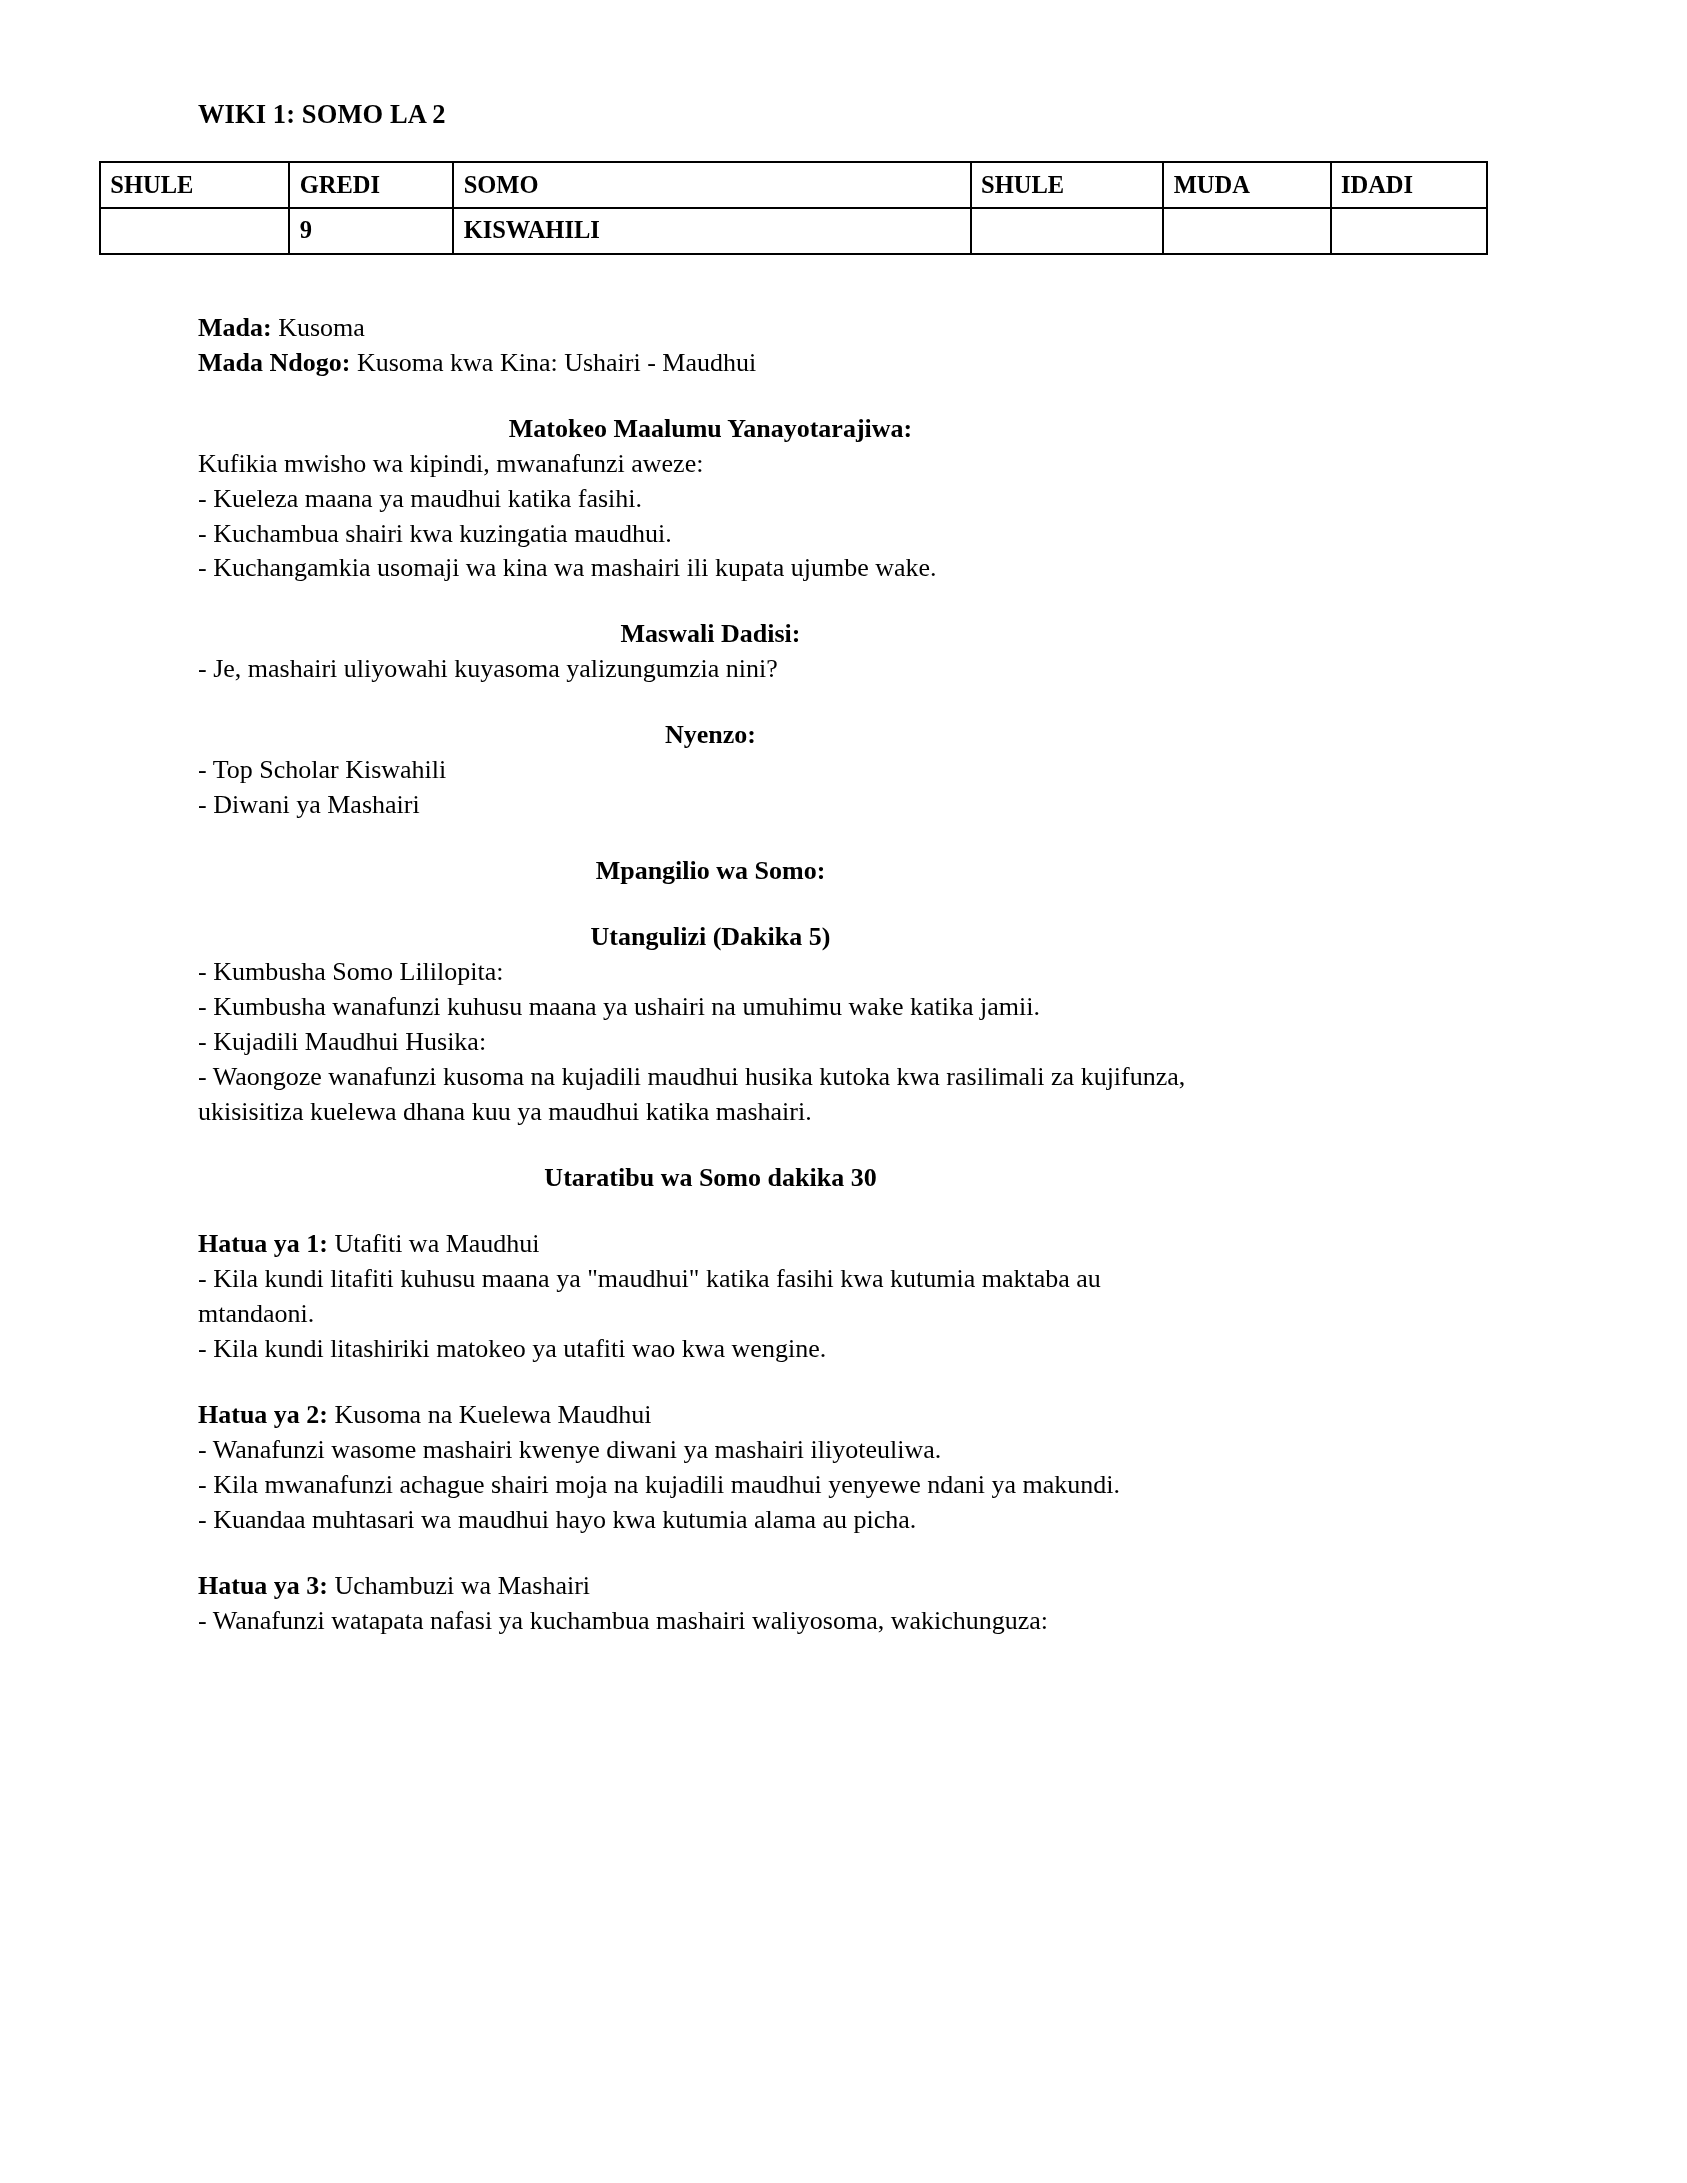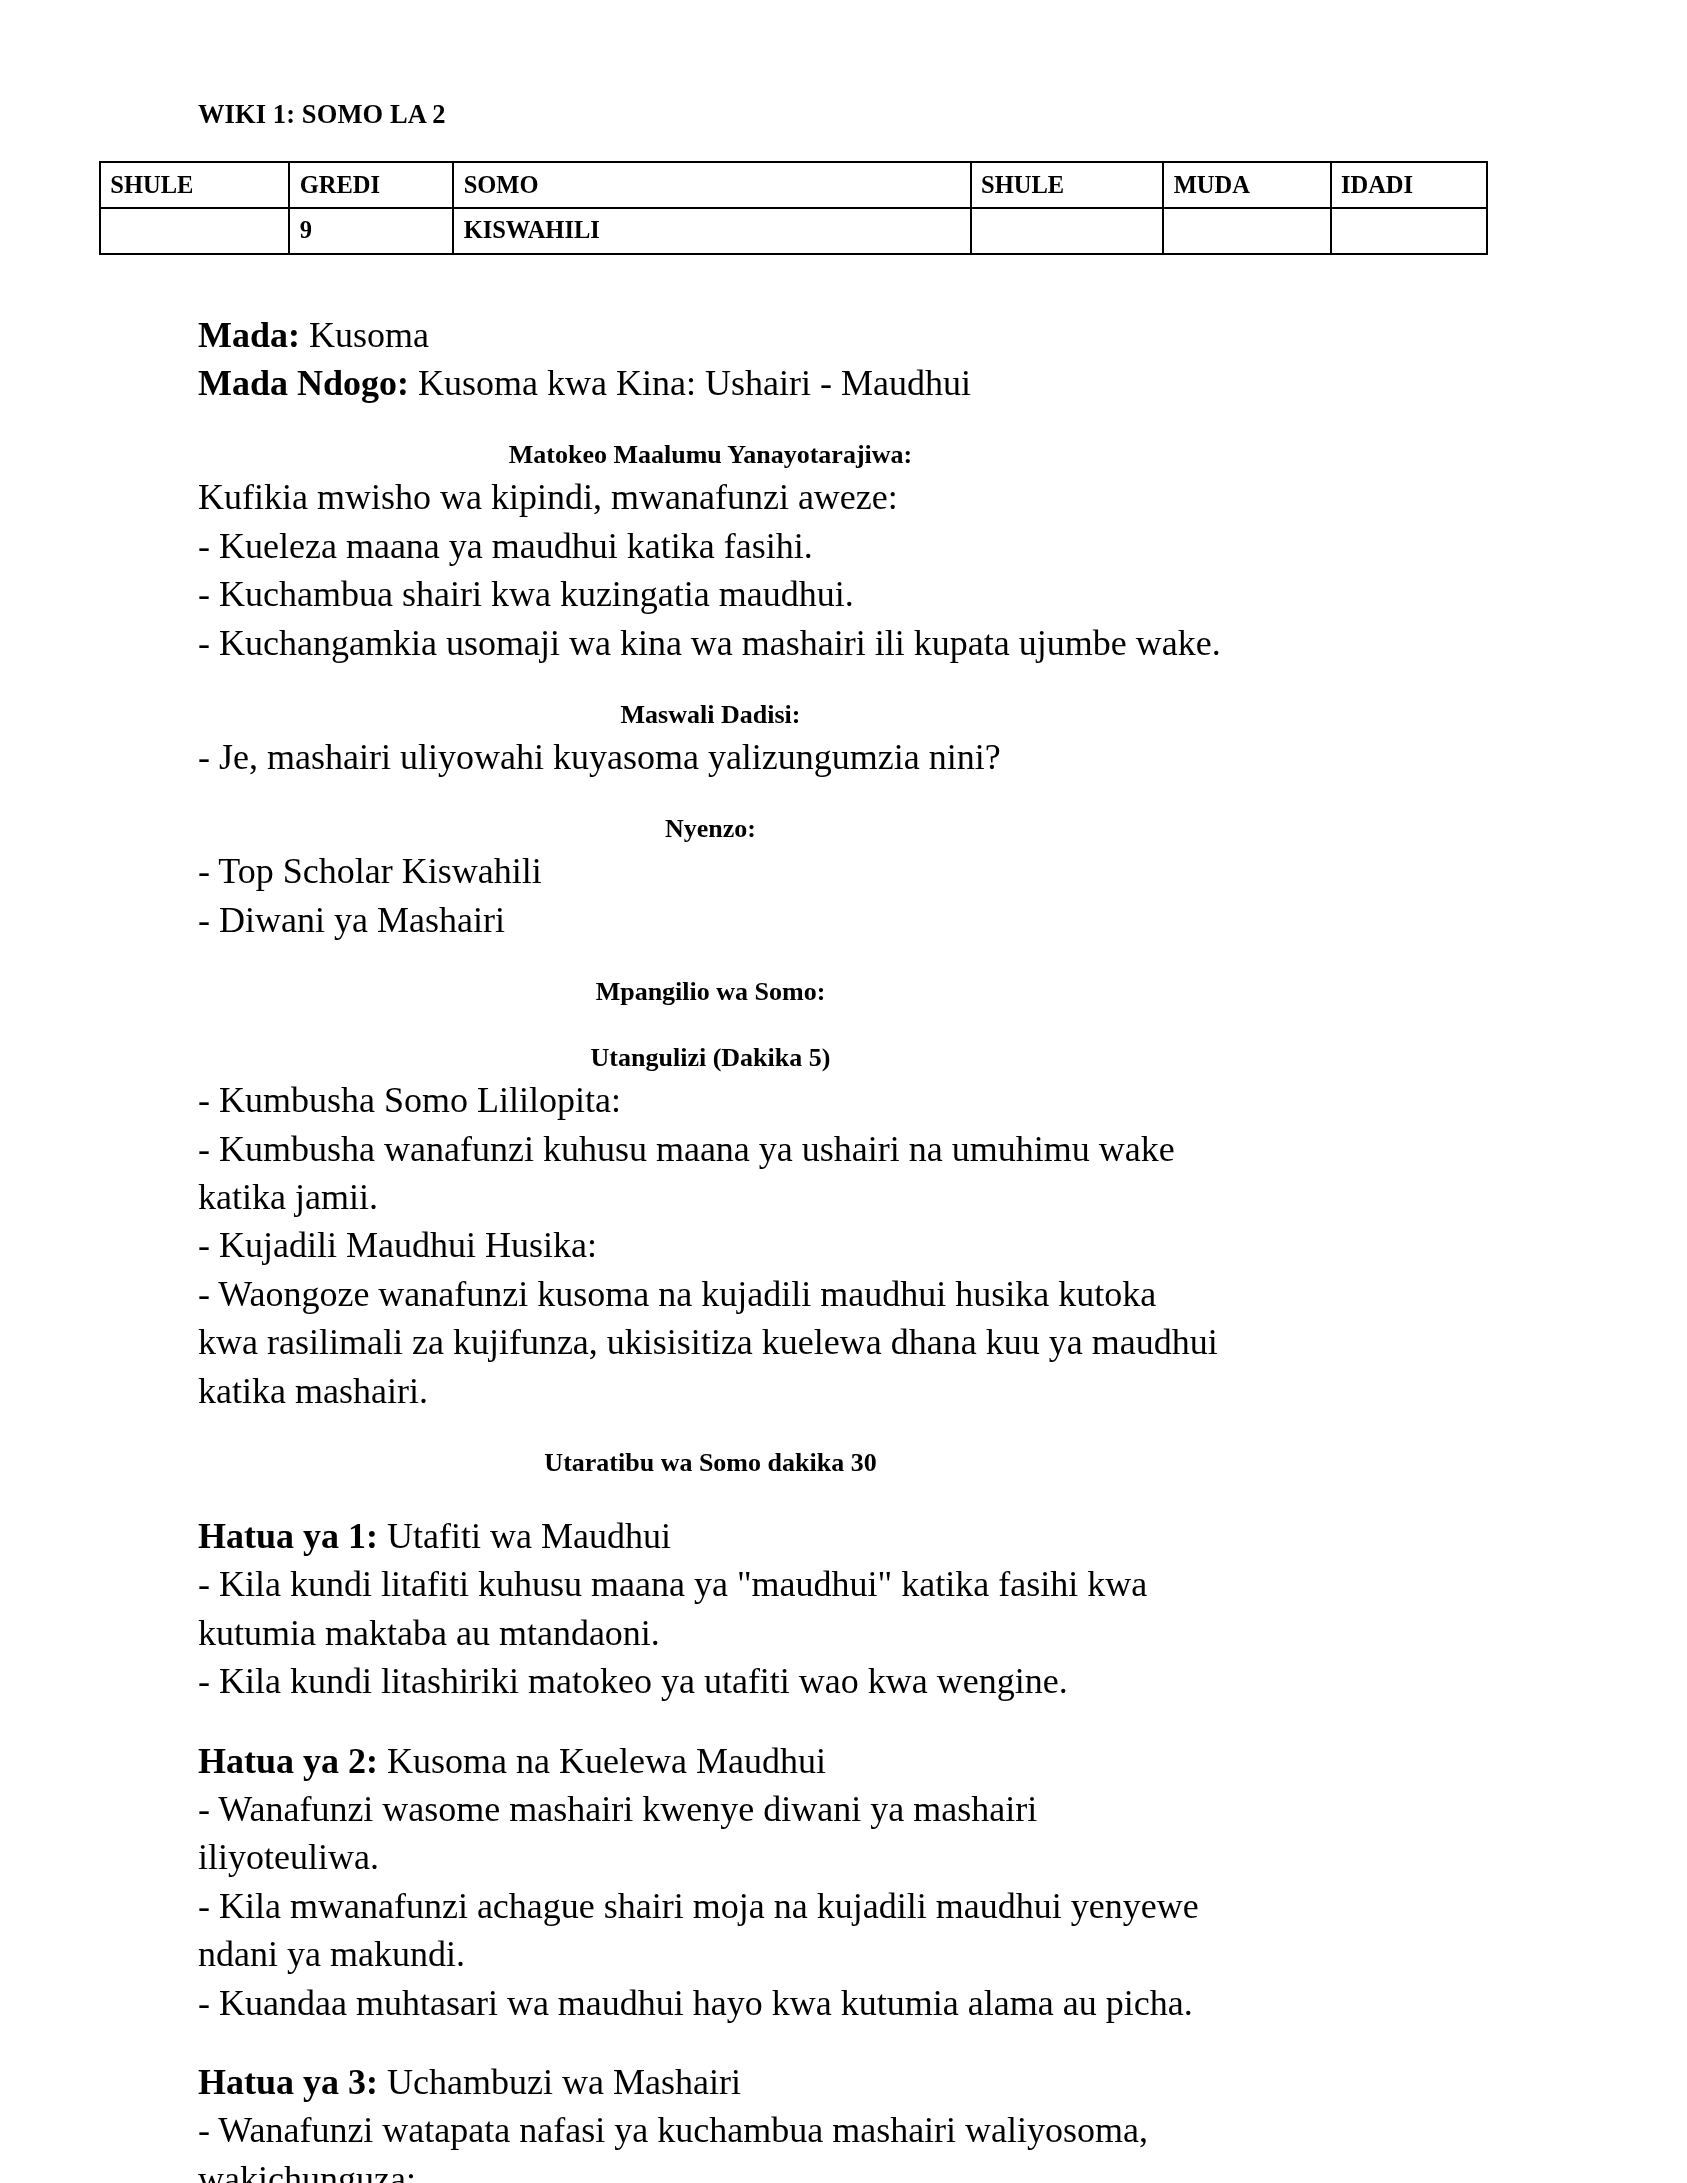--- a/index.html
+++ b/index.html
@@ -56,21 +56,21 @@
   .col-idadi   { width: 142px; }
   .cell-grade  { font-weight: bold; }
   .cell-subject {
     font-weight: bold;
     padding-left: 63px;
   }
 
   
   .block { margin: 0; }
   p.line {
-    font-size: 36px;
+    font-size: 26px;
     line-height: 1.345;
     margin: 0;
     max-width: 1323px;
   }
   .b { font-weight: bold; }
   .heading {
     font-size: 26px;
     font-weight: bold;
     line-height: 1.345;
     margin: 0;

